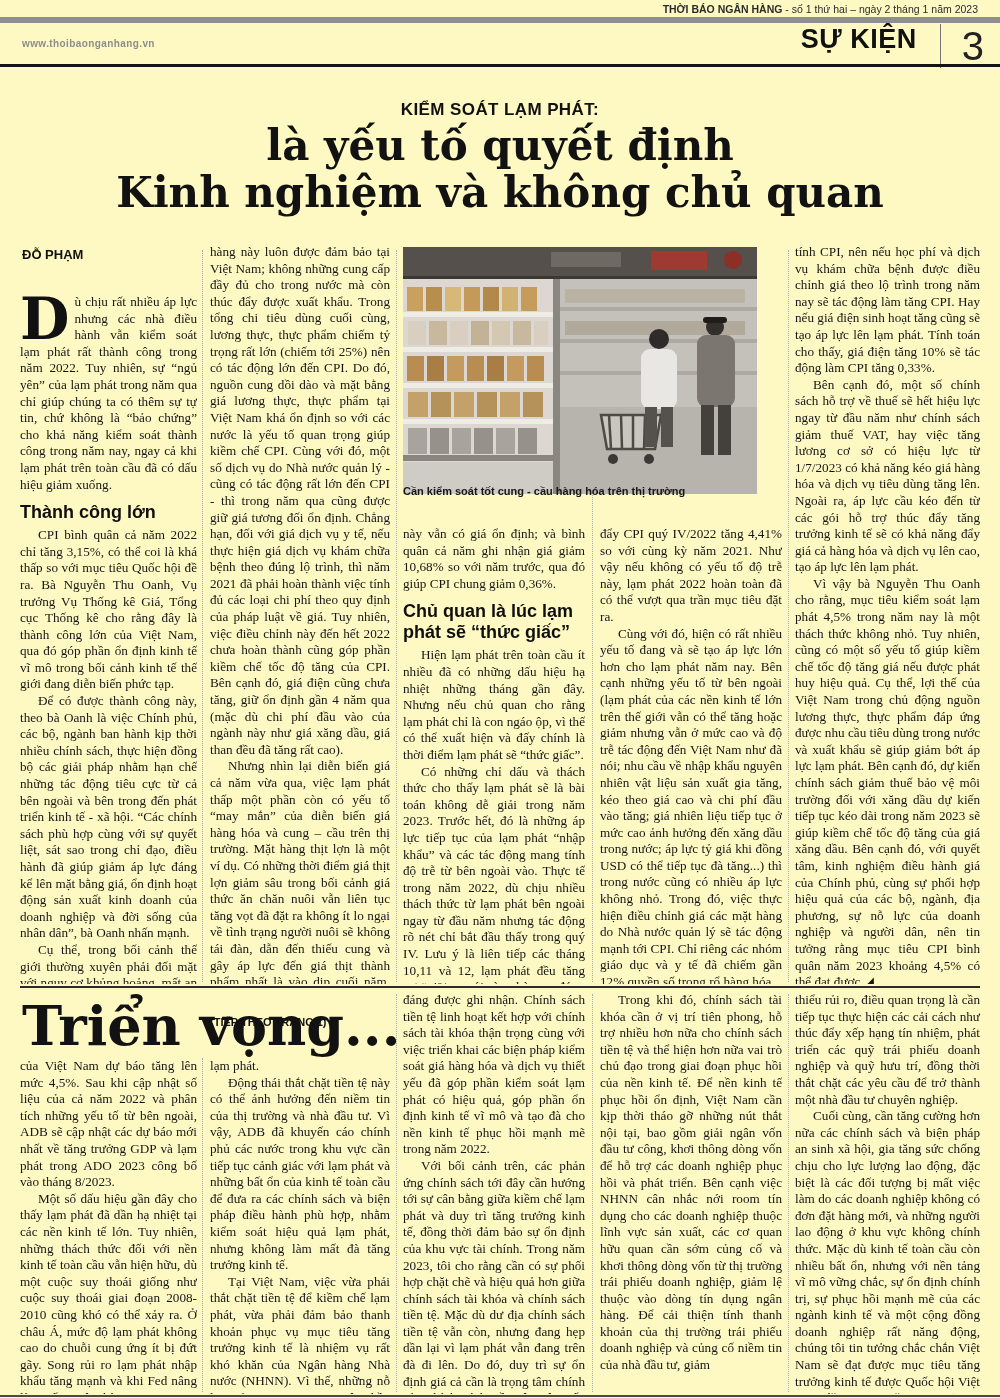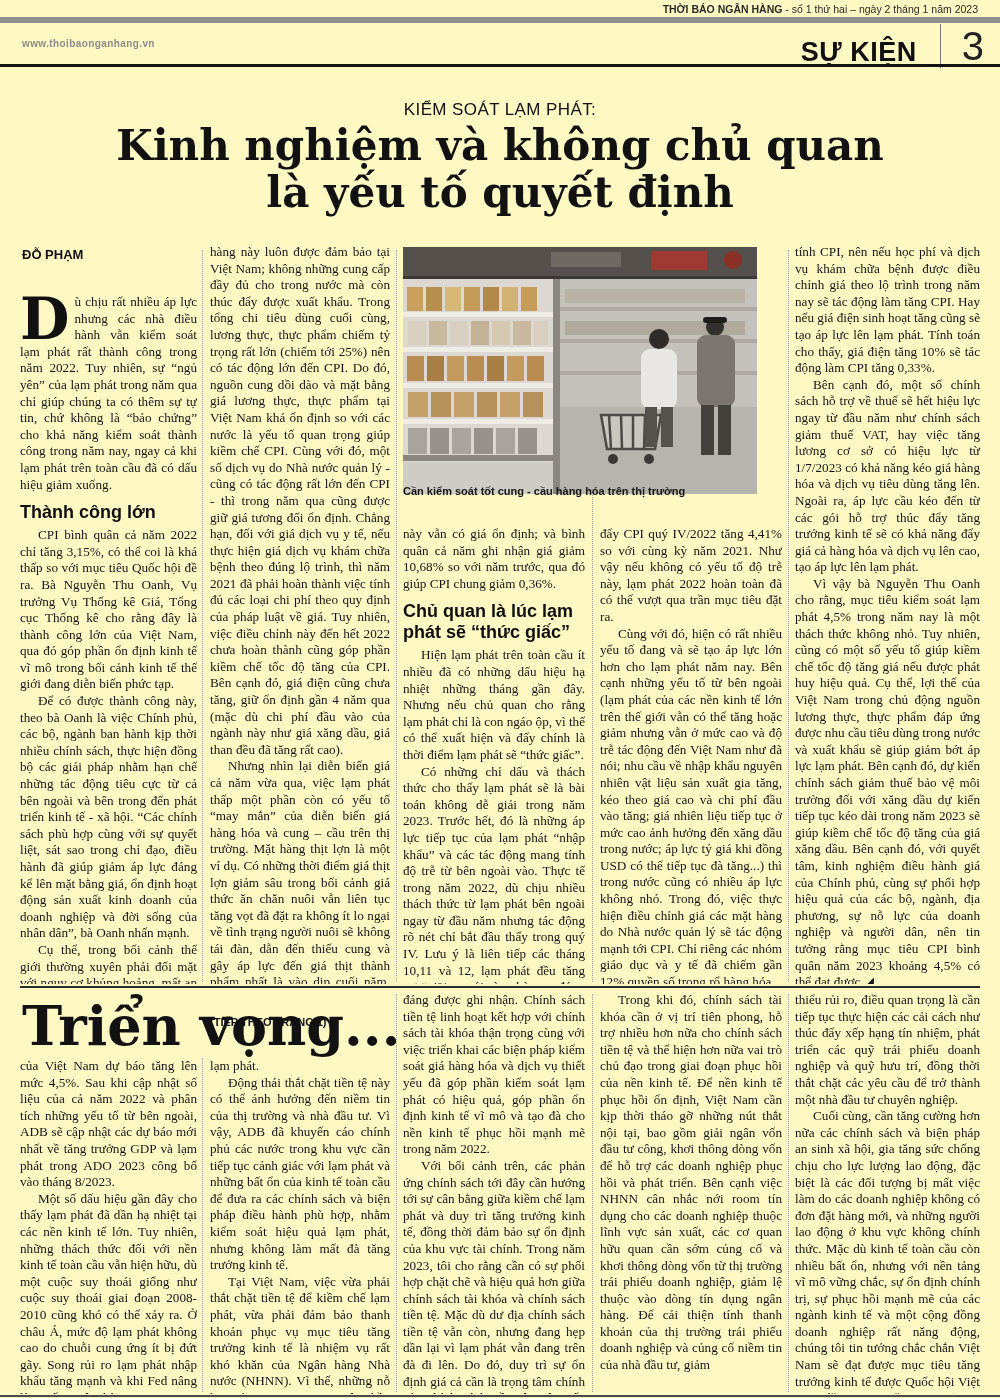--- a/index.html
+++ b/index.html
@@ -6,29 +6,29 @@
   .page{
     position:relative;width:1000px;height:1398px;margin:0 auto;
     background:#fef9c3;color:#151515;overflow:hidden;
     font-family:"Liberation Serif","DejaVu Serif",serif;
   }
   
   .masthead-line{position:absolute;top:3px;right:22px;font-family:"Liberation Sans",sans-serif;font-size:10.5px;color:#2a2a2a;white-space:nowrap;}
   .masthead-line .mast-bold{font-weight:bold;}
   .gray-bar{position:absolute;top:17px;left:0;width:1000px;height:6px;background:#8e8e8e;}
   .website{position:absolute;top:38px;left:22px;font-family:"Liberation Sans",sans-serif;font-weight:bold;font-size:10px;letter-spacing:.4px;color:#8d8d8d;}
-  .section-block{position:absolute;top:24px;right:16px;display:flex;align-items:flex-end;gap:11px;}
+  .section-block{position:absolute;top:24px;right:16px;display:flex;align-items:flex-start;gap:11px;}
   .section-name{font-family:"Liberation Sans",sans-serif;font-weight:800;font-size:27px;letter-spacing:.5px;color:#111;}
   .vrule{width:1px;height:44px;background:#777;margin:0 10px 0 12px;}
   .page-num{font-family:"Liberation Sans",sans-serif;font-weight:400;font-size:40px;color:#222;line-height:44px;}
   .header-rule{position:absolute;top:64px;left:0;width:1000px;height:3px;background:#141414;}
   .page-bottom-rule{position:absolute;top:1395px;left:0;width:1000px;height:2px;background:#4a4a4a;}
 
   
-  .kicker{position:absolute;top:100px;left:0;width:1000px;text-align:center;font-family:"Liberation Sans",sans-serif;font-weight:normal;font-size:17px;letter-spacing:.4px;color:#111;}
+  .kicker{position:absolute;top:100px;left:0;width:1000px;text-align:center;font-family:"Liberation Sans",sans-serif;font-weight:bold;font-size:17px;letter-spacing:.4px;color:#111;}
   .headline{position:absolute;top:122px;left:0;width:1000px;text-align:center;font-family:"DejaVu Serif",serif;font-weight:700;font-size:42px;line-height:47px;color:#121212;}
   .byline{position:absolute;top:247px;left:22px;font-family:"Liberation Sans",sans-serif;font-weight:bold;font-size:13px;color:#111;}
 
   
   .col{position:absolute;overflow:hidden;}
   .para{margin:0;text-indent:18px;font-size:13.2px;line-height:16.6px;text-align:justify;color:#151515;}
   .para.cont{text-indent:0;}
   .para.nofirst{text-indent:0;}
   .subhead{margin:9px 0 4px 0;font-family:"Liberation Sans",sans-serif;font-weight:800;font-size:18px;line-height:21px;color:#0f0f0f;}
   .dropcap::first-letter{
@@ -61,22 +61,22 @@
   <div class="website">www.thoibaonganhang.vn</div>
   <div class="section-block">
     <span class="section-name">SỰ KIỆN</span>
     <span class="vrule"></span>
     <span class="page-num">3</span>
   </div>
   <div class="header-rule"></div>
 
   <div class="kicker">KIỂM SOÁT LẠM PHÁT:</div>
   <div class="headline">
+    <div>là yếu tố quyết định</div>
     <div>Kinh nghiệm và không chủ quan</div>
-    <div>là yếu tố quyết định</div>
   </div>
   <div class="byline">ĐỖ PHẠM</div>
 
   <div class="colrule" style="left:202px;top:250px;height:732px"></div>
   <div class="colrule" style="left:396px;top:250px;height:732px"></div>
   <div class="colrule" style="left:592px;top:250px;height:732px"></div>
   <div class="colrule" style="left:788px;top:250px;height:732px"></div>
 
   <div class="col" style="left:20px;top:294px;width:177px;height:690px">
     <p class="para dropcap nofirst">Dù chịu rất nhiều áp lực nhưng các nhà điều hành vẫn kiểm soát lạm phát rất thành công trong năm 2022. Tuy nhiên, sự “ngủ yên” của lạm phát trong năm qua chỉ giúp chúng ta có thêm sự tự tin, chứ không là “bảo chứng” cho khả năng kiểm soát thành công trong năm nay, ngay cả khi lạm phát trên toàn cầu đã có dấu hiệu giảm xuống.</p>

